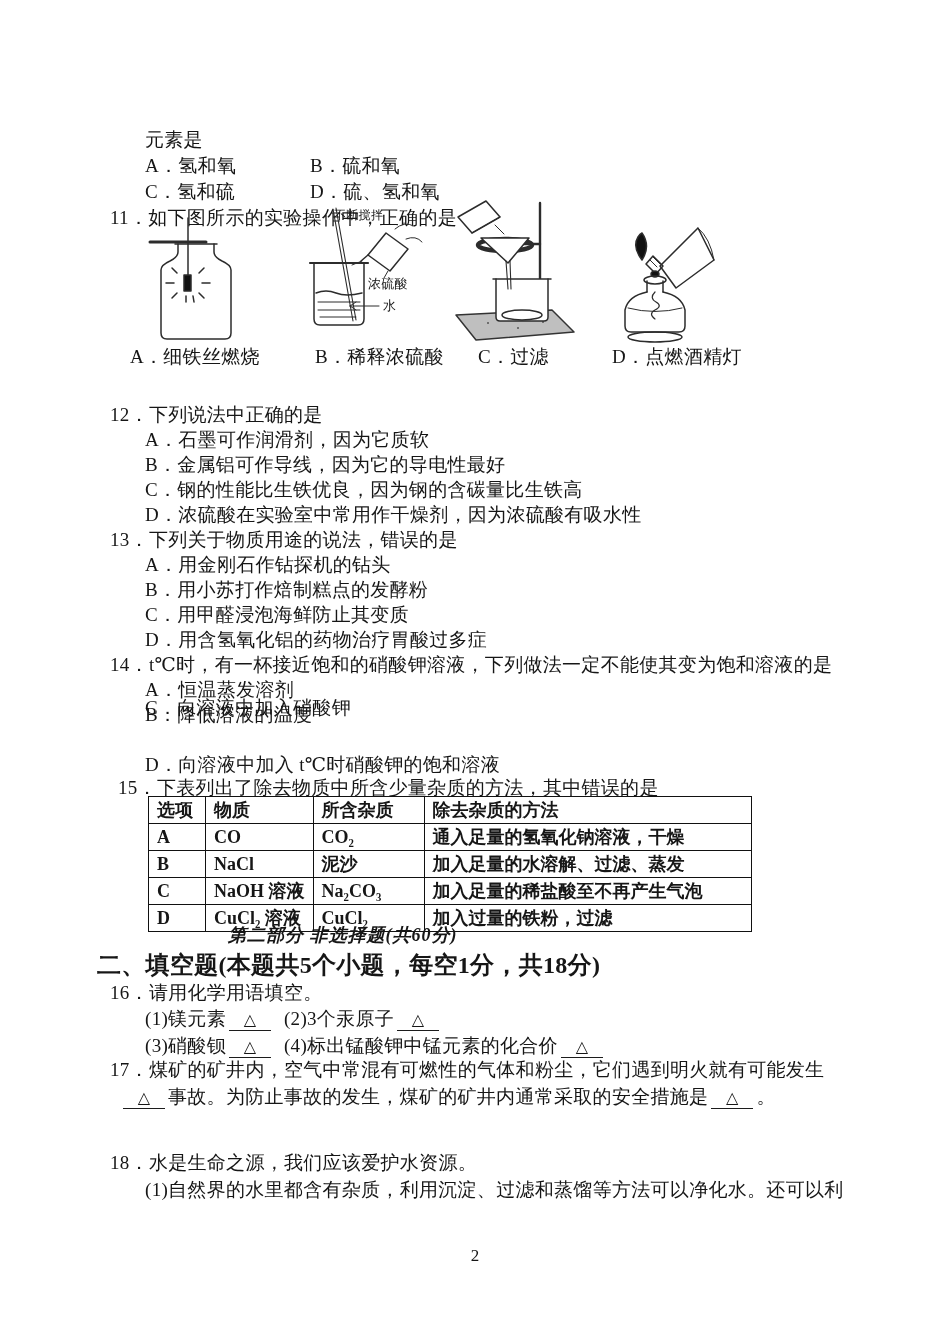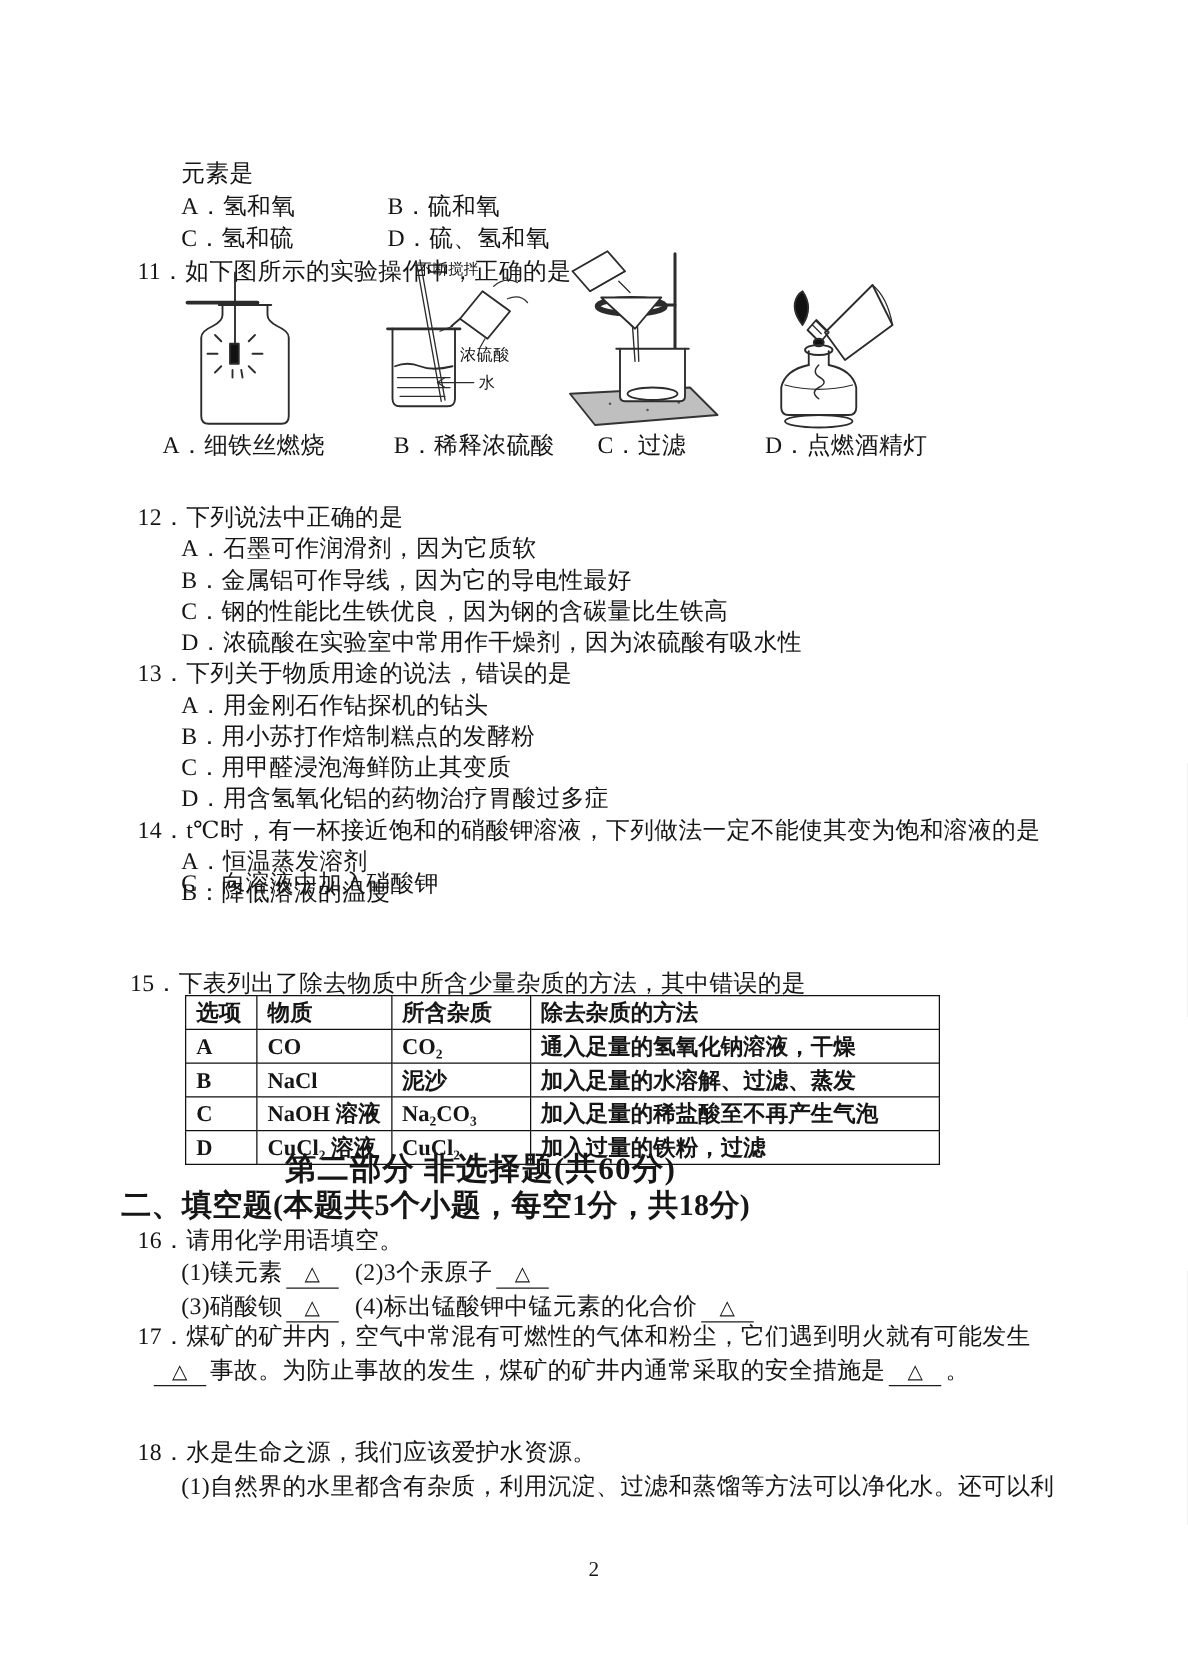--- a/index.html
+++ b/index.html
@@ -4,21 +4,21 @@
 <style>
   html,body{margin:0;padding:0;background:#e8e8e8;}
   .page{position:relative;width:950px;height:1344px;background:#ffffff;margin:0 auto;
         font-family:"Liberation Serif","DejaVu Serif",serif;color:#161616;overflow:hidden;}
   .t{position:absolute;white-space:nowrap;font-size:19px;line-height:23px;letter-spacing:0.3px;}
   .num{display:inline-block;min-width:34px;}
   .small-label{font-size:13px;line-height:14px;}
   .tiny-label{font-size:12px;line-height:13px;}
   .blank{display:inline-block;min-width:28px;padding:0 7px 1px;margin:0 3px;text-align:center;
          border-bottom:1.6px solid #1c1c1c;font-size:16px;line-height:18px;}
-  .sec-title{font-weight:bold;font-size:25px;letter-spacing:1px;}
+  .sec-title{font-weight:bold;font-size:18px;letter-spacing:1px;font-style:italic;}
   .sec-sub{font-weight:bold;font-size:24px;}
   .part-gap{margin-left:10px;}
   table.removal{border-collapse:collapse;table-layout:fixed;font-size:18px;}
   table.removal th,table.removal td{border:1.6px solid #111;height:26px;padding:0 8px;
          font-weight:bold;text-align:left;white-space:nowrap;overflow:hidden;}
   .fig{position:absolute;}
   .fig svg{display:block;overflow:visible;}
   .fig path,.fig line,.fig ellipse,.fig rect,.fig polyline,.fig circle{
          stroke:#2c2c2c;stroke-width:1.5;fill:none;stroke-linecap:round;stroke-linejoin:round;}
   .pagenum{position:absolute;left:0;top:1246px;width:100%;text-align:center;font-size:17px;}
@@ -134,22 +134,23 @@
   <div class="t" style="left:110px;top:528px"><span class="num">13．</span><span>下列关于物质用途的说法，错误的是</span></div>
   <div class="t" style="left:145px;top:553px">A．用金刚石作钻探机的钻头</div>
   <div class="t" style="left:145px;top:578px">B．用小苏打作焙制糕点的发酵粉</div>
   <div class="t" style="left:145px;top:603px">C．用甲醛浸泡海鲜防止其变质</div>
   <div class="t" style="left:145px;top:628px">D．用含氢氧化铝的药物治疗胃酸过多症</div>
 
   <div class="t" style="left:110px;top:653px"><span class="num">14．</span><span>t℃时，有一杯接近饱和的硝酸钾溶液，下列做法一定不能使其变为饱和溶液的是</span></div>
   <div class="t" style="left:145px;top:678px">A．恒温蒸发溶剂</div>
   <div class="t" style="left:145px;top:703px">B．降低溶液的温度</div>
   <div class="t" style="left:145px;top:696px">C．向溶液中加入硝酸钾</div>
-
-  <div class="t" style="left:104px;top:776px"><span class="num">15．</span><span>下表列出了除去物质中所含少量杂质的方法，其中错误的是</span></div>
+  <div class="t" style="left:145px;top:753px">D．向溶液中加入 t℃时硝酸钾的饱和溶液</div>
+
+  <div class="t" style="left:118px;top:776px"><span class="num">15．</span><span>下表列出了除去物质中所含少量杂质的方法，其中错误的是</span></div>
 
   <div style="position:absolute;left:148px;top:796px">
     <table class="removal">
       <colgroup>
           <col style="width:57px">
           <col style="width:107px">
           <col style="width:111px">
           <col style="width:327px">
         </colgroup>
       <tbody>

